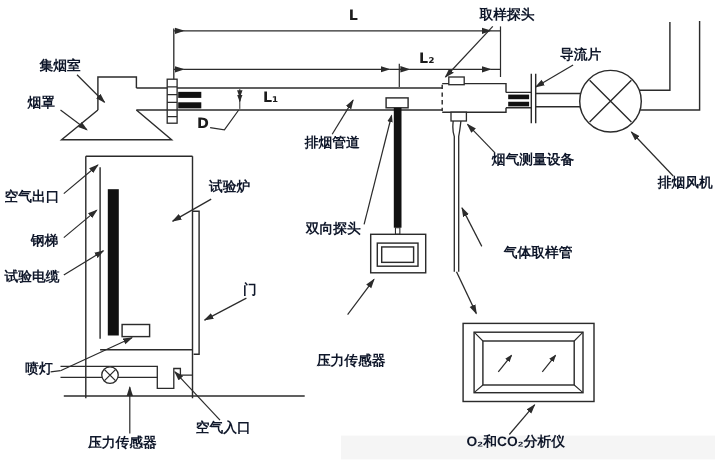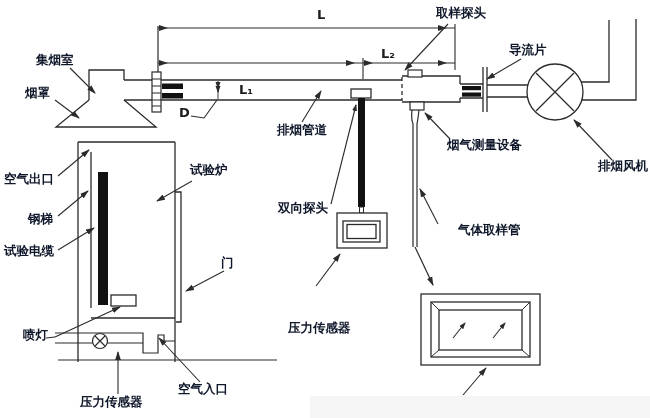--- a/index.html
+++ b/index.html
@@ -169,19 +169,20 @@
   <div class="lbl" style="left:190px; top:164px;">试验炉</div>
   <div class="lbl" style="left:221px; top:257px;">门</div>
   <div class="lbl" style="left:277px; top:124px;">排烟管道</div>
   <div class="lbl" style="left:278px; top:202px;">双向探头</div>
   <div class="lbl" style="left:288px; top:286px;margin-top:36px;">压力传感器</div>
   <div class="lbl" style="left:436px; top:7px;">取样探头</div>
   <div class="lbl" style="left:509px; top:44px;">导流片</div>
   <div class="lbl" style="left:447px; top:139px;">烟气测量设备</div>
   <div class="lbl" style="left:598px; top:160px;">排烟风机</div>
   <div class="lbl" style="left:458px; top:224px;">气体取样管</div>
+  <div class="lbl" style="left:424px; top:395px;">O₂和CO₂分析仪</div>
 
   <div class="dim" style="left:317px; top:8px;">L</div>
   <div class="dim" style="left:239px; top:47px;margin-top:36px;">L₁</div>
   <div class="dim" style="left:381px; top:47px;">L₂</div>
   <div class="dim" style="left:179px; top:106px;">D</div>
 
 </div>
 
 </body></html>

